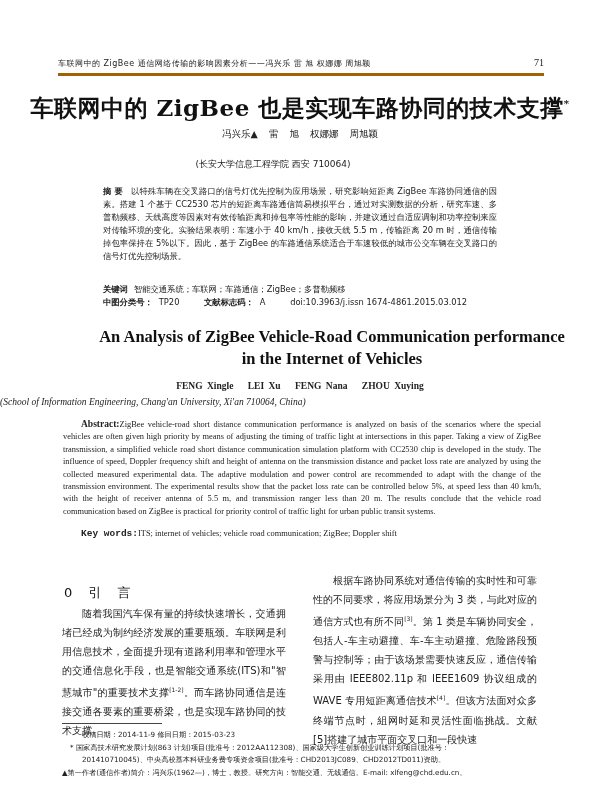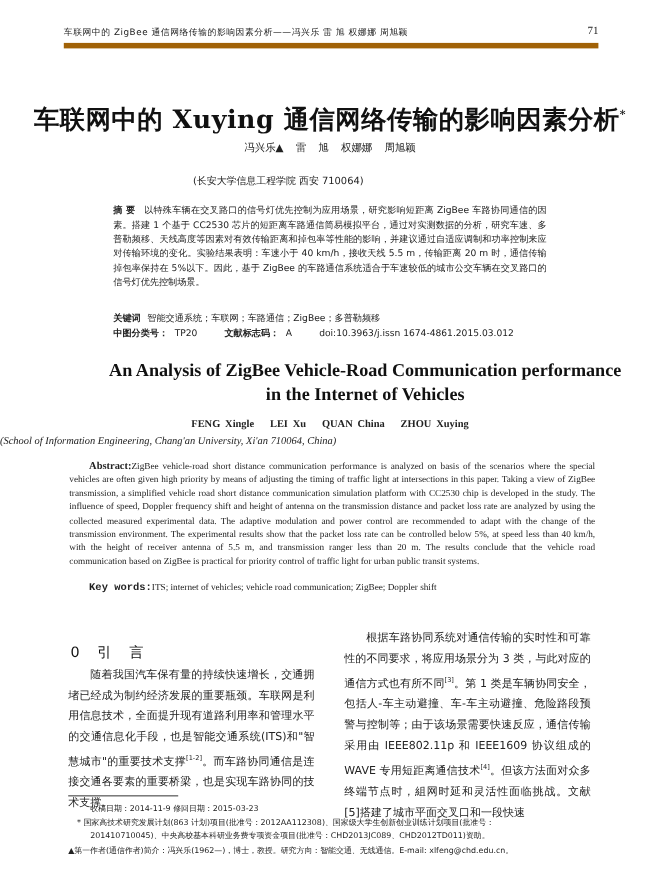--- a/index.html
+++ b/index.html
@@ -1,23 +1,23 @@
 <!DOCTYPE html>
 <html><head>
 <meta charset="utf-8">
 <style>
   html, body { margin: 0; padding: 0; background: #ffffff; }
   body { width: 600px; height: 803px; position: relative; overflow: hidden; color: #111; font-family: "DejaVu Serif", serif; }
-  .running-head { position: absolute; left: 58px; top: 23px; width: 486px; height: 16px; border-bottom: 5px solid #a16207; text-decoration: underline; }
+  .running-head { position: absolute; left: 58px; top: 57px; width: 486px; height: 16px; border-bottom: 3px solid #a16207; text-decoration: underline; }
   .running-head .rh-text { position: absolute; left: 0; top: 1px; font-size: 8px; letter-spacing: 0.5px; color: #222; font-family: "DejaVu Sans", sans-serif; }
   .running-head .rh-page { position: absolute; right: 0; top: 0; font-size: 10px; color: #222; font-family: "Liberation Serif", serif; }
   .cn-title { position: absolute; left: 0; top: 93px; width: 600px; text-align: center; font-size: 23px; font-weight: bold; font-family: "DejaVu Serif", serif; letter-spacing: 0.5px; color: #111; }
   .cn-title sup { font-size: 10px; }
   .cn-authors { position: absolute; left: 0; top: 128px; width: 600px; text-align: center; font-size: 9.5px; font-family: "DejaVu Sans", sans-serif; word-spacing: 8px; color: #222; }
-  .cn-affil { position: absolute; left: 0; top: 158px; width: 506px; text-align: center; font-size: 9px; font-family: "DejaVu Sans", sans-serif; color: #222; }
+  .cn-affil { position: absolute; left: 0; top: 158px; width: 506px; text-align: center; font-size: 9px; font-family: "DejaVu Sans", sans-serif; color: #222; padding-left: 20px; }
   .cn-abstract { position: absolute; left: 103px; top: 185px; width: 394px; font-size: 8.3px; line-height: 13px; font-family: "DejaVu Sans", sans-serif; text-align: justify; color: #222; }
   .cn-abstract .lbl { font-weight: bold; margin-right: 8px; }
   .cn-meta { position: absolute; left: 103px; top: 283px; width: 394px; font-size: 8.3px; line-height: 13px; font-family: "DejaVu Sans", sans-serif; color: #222; }
   .cn-meta .lbl { font-weight: bold; margin-right: 6px; }
   .cn-meta .gap { display: inline-block; width: 22px; }
   .en-title { position: absolute; left: 0; top: 326px; width: 600px; text-align: center; font-size: 16.5px; line-height: 22px; font-weight: bold; font-family: "Liberation Serif", serif; color: #111; padding-left: 32px; }
   .en-authors { position: absolute; left: 0; top: 381px; width: 600px; text-align: center; font-size: 9.5px; font-weight: bold; font-family: "Liberation Serif", serif; word-spacing: 2px; color: #222; }
   .en-authors span { margin: 0 5px; }
   .en-affil { position: absolute; left: 0; top: 397px; width: 600px; text-align: left; font-size: 9.5px; font-style: italic; font-family: "Liberation Serif", serif; color: #222; }
   .en-abstract { position: absolute; left: 63px; top: 418px; width: 478px; font-size: 8.4px; line-height: 12.4px; font-family: "Liberation Serif", serif; text-align: justify; color: #222; text-indent: 18px; }
@@ -34,21 +34,21 @@
   .footnotes .fn-bullet { padding-left: 8px; }
 </style>
 </head>
 <body>
 
 <div class="running-head">
   <span class="rh-text">车联网中的 ZigBee 通信网络传输的影响因素分析——冯兴乐  雷  旭  权娜娜  周旭颖</span>
   <span class="rh-page">71</span>
 </div>
 
-<div class="cn-title"><span>车联网中的 Xuying 通信网络传输的影响因素分析</span><sup>*</sup></div>
+<div class="cn-title"><span>车联网中的 ZigBee 也是实现车路协同的技术支撑</span><sup>*</sup></div>
 
 <div class="cn-authors">
   <span>冯兴乐▲</span>
   <span>雷  旭</span>
   <span>权娜娜</span>
   <span>周旭颖</span>
 </div>
 
 <div class="cn-affil">(长安大学信息工程学院  西安 710064)</div>
 
@@ -66,21 +66,21 @@
 </div>
 
 <div class="en-title">
   <div>An Analysis of ZigBee Vehicle-Road Communication performance</div>
   <div>in the Internet of Vehicles</div>
 </div>
 
 <div class="en-authors">
   <span>FENG Xingle</span>
   <span>LEI Xu</span>
-  <span>QUAN China</span>
+  <span>FENG Nana</span>
   <span>ZHOU Xuying</span>
 </div>
 
 <div class="en-affil">(School of Information Engineering, Chang'an University, Xi'an 710064, China)</div>
 
 <div class="en-abstract">
   <span class="lbl">Abstract:</span><span>ZigBee vehicle-road short distance communication performance is analyzed on basis of the scenarios where the special vehicles are often given high priority by means of adjusting the timing of traffic light at intersections in this paper. Taking a view of ZigBee transmission, a simplified vehicle road short distance communication simulation platform with CC2530 chip is developed in the study. The influence of speed, Doppler frequency shift and height of antenna on the transmission distance and packet loss rate are analyzed by using the collected measured experimental data. The adaptive modulation and power control are recommended to adapt with the change of the transmission environment. The experimental results show that the packet loss rate can be controlled below 5%, at speed less than 40 km/h, with the height of receiver antenna of 5.5 m, and transmission ranger less than 20 m. The results conclude that the vehicle road communication based on ZigBee is practical for priority control of traffic light for urban public transit systems.</span>
 </div>
 
 <div class="en-keywords">

